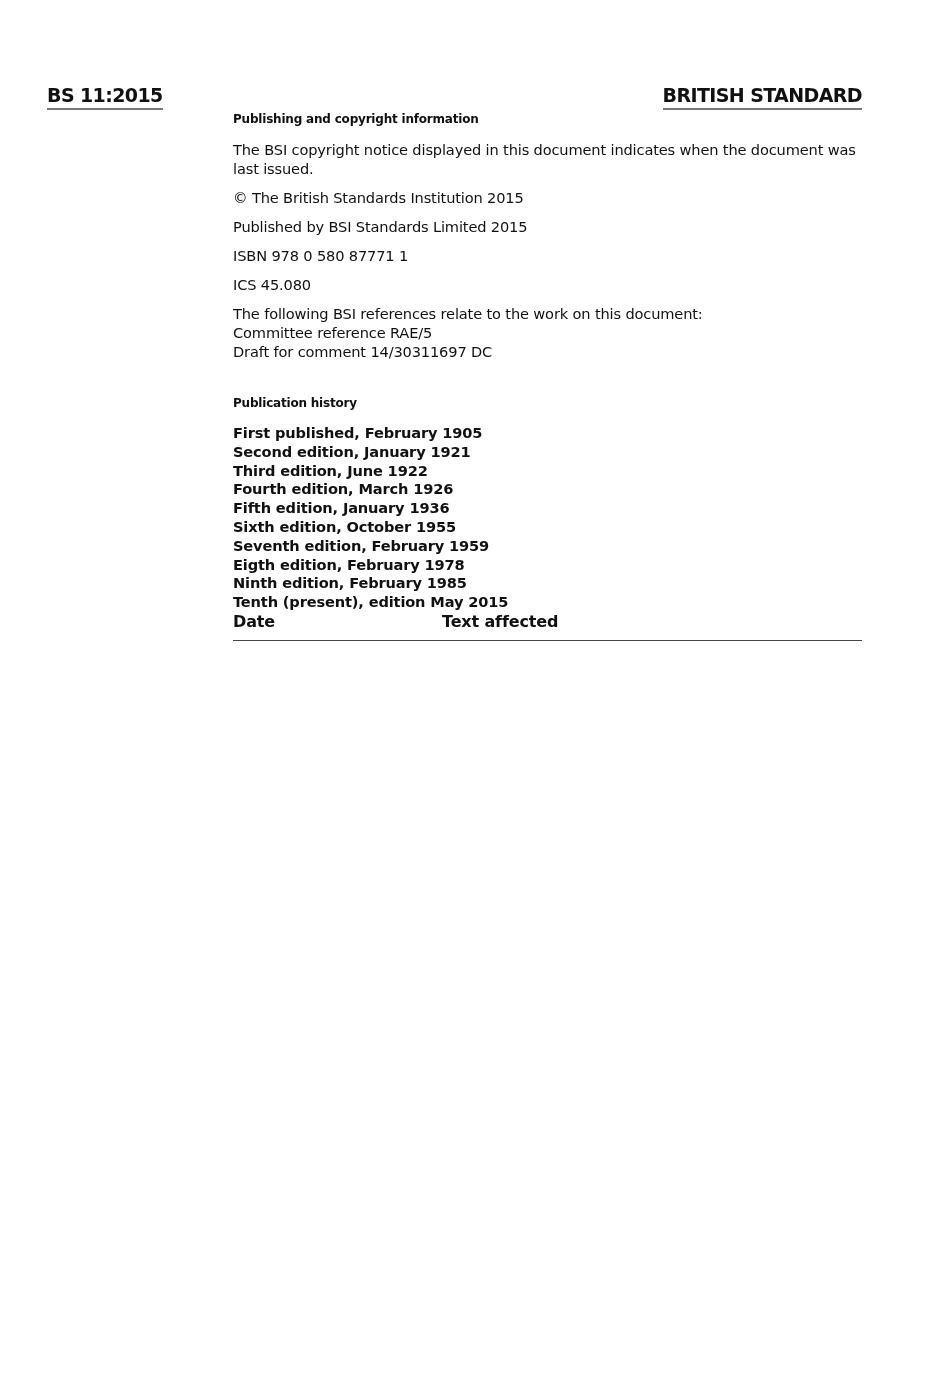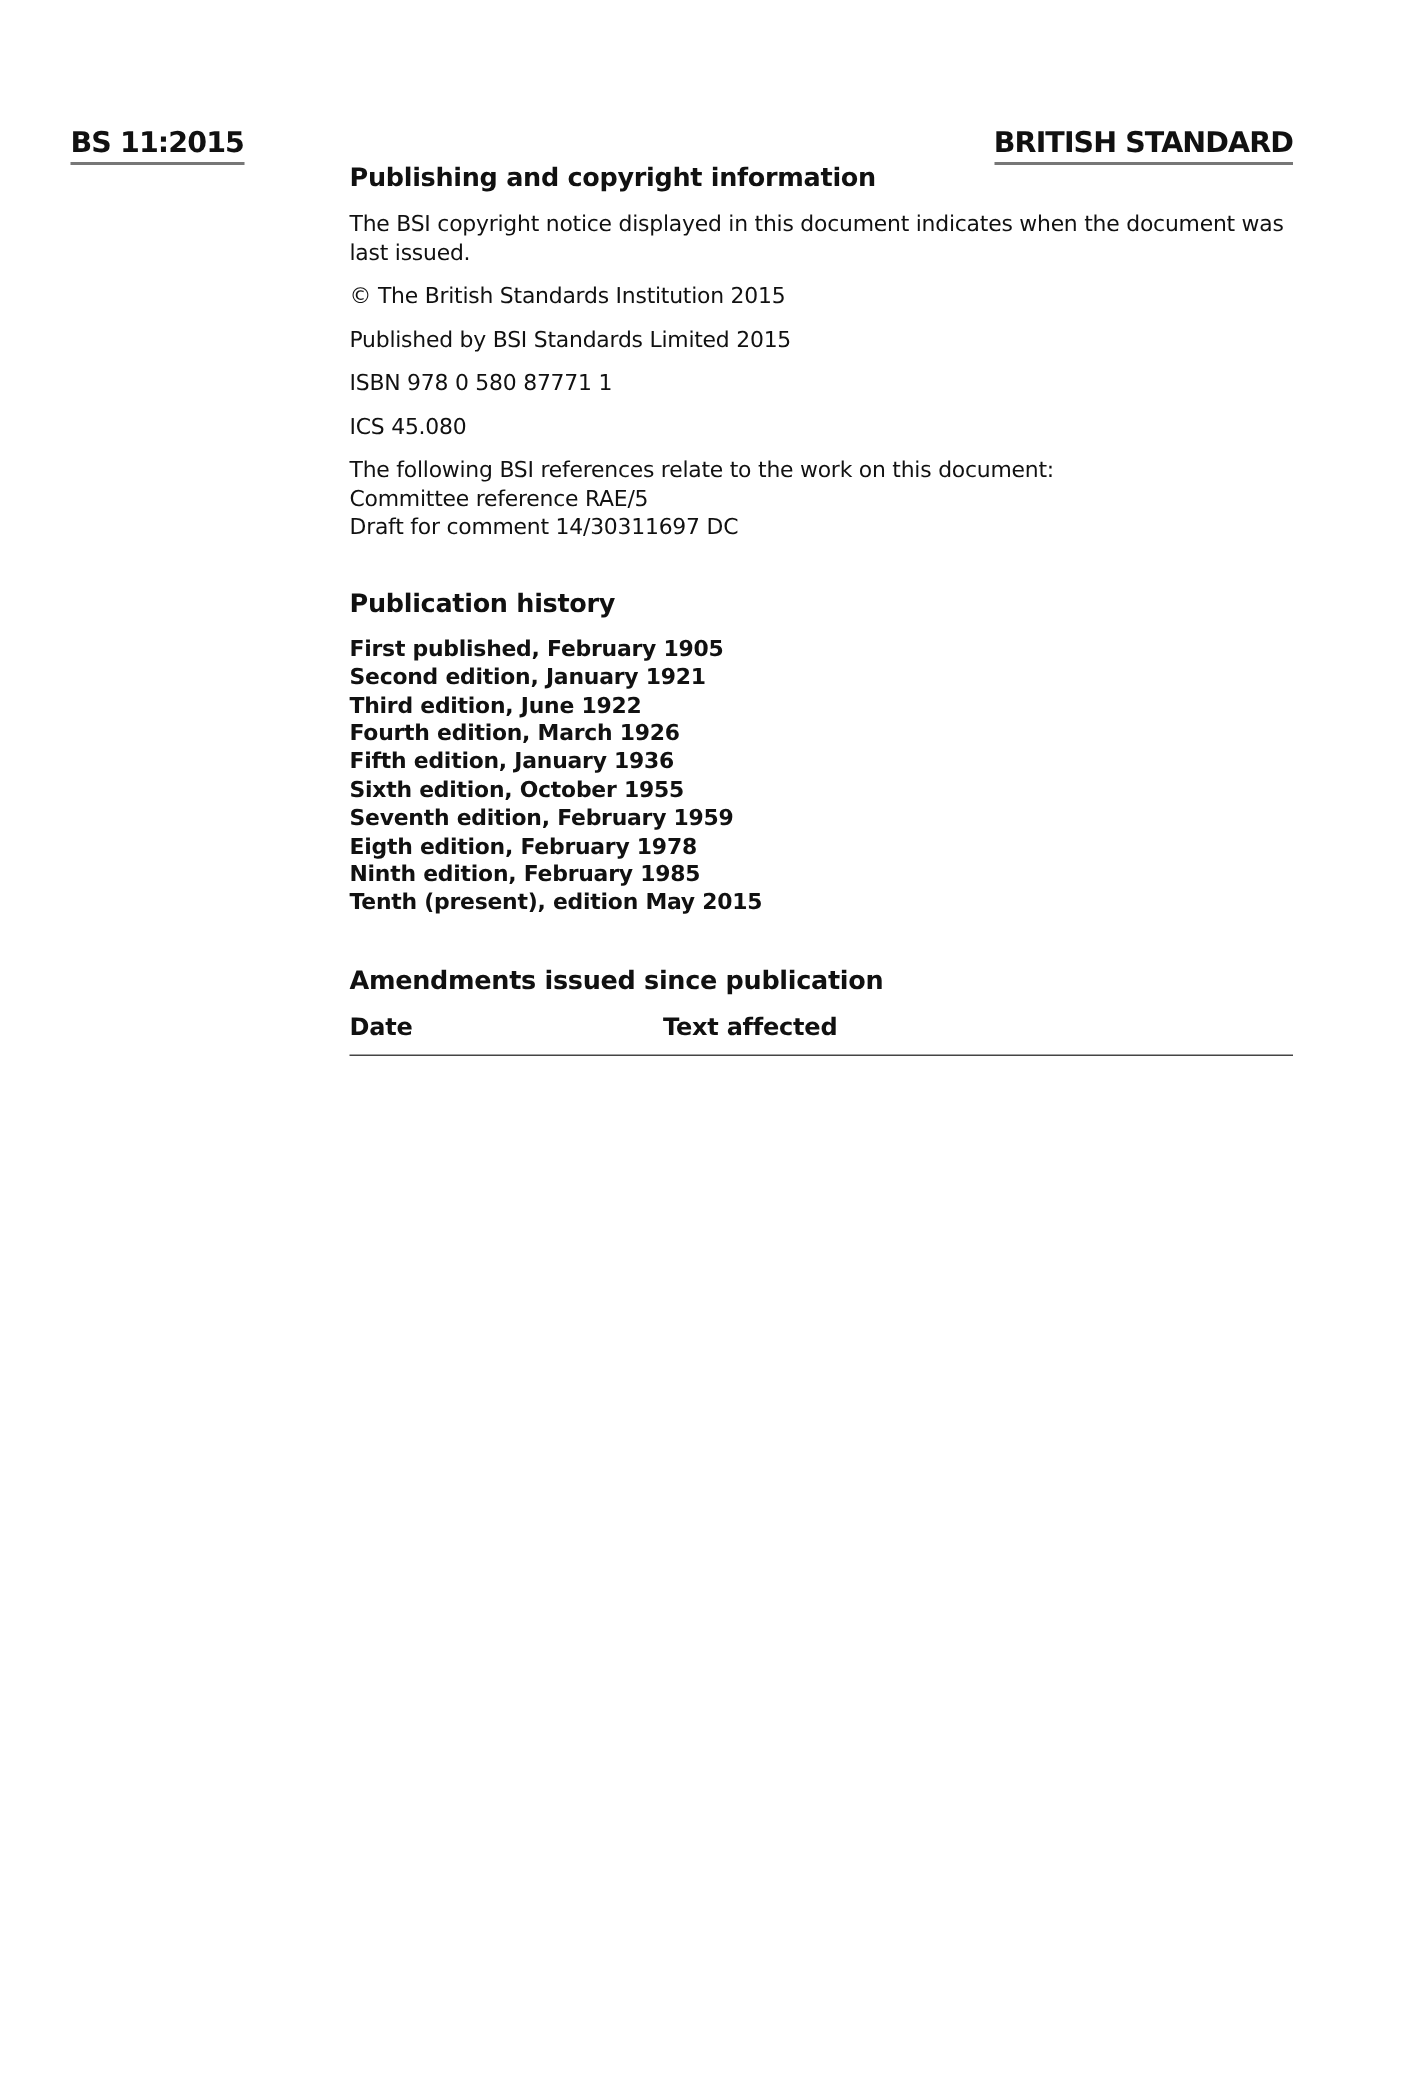--- a/index.html
+++ b/index.html
@@ -17,21 +17,21 @@
       line-height: 24px;
       margin-top: 40px;
     }
     .hdr-left { left: 47px; }
     .hdr-right { right: 88px; }
     .content {
       position: absolute; left: 233px; top: 108px; width: 629px;
       font-size: 14.6px; line-height: 19px; letter-spacing: -0.15px;
     }
     h2 {
-      font-size: 17px; font-weight: bold; margin: 0 0 10px 0; line-height: 22px;
+      font-size: 12px; font-weight: bold; margin: 0 0 10px 0; line-height: 22px;
       letter-spacing: -0.2px;
     }
     p { margin: 0 0 10px 0; }
     .lines div { line-height: 19px; }
     .history div { line-height: 18.8px; font-weight: bold; }
     .sec { margin-top: 31px; }
     .amend-table {
       display: flex; font-weight: bold; font-size: 16px;
       padding-bottom: 9px; border-bottom: 1.5px solid #444;
     }
@@ -63,18 +63,17 @@
     <div>Third edition, June 1922</div>
     <div>Fourth edition, March 1926</div>
     <div>Fifth edition, January 1936</div>
     <div>Sixth edition, October 1955</div>
     <div>Seventh edition, February 1959</div>
     <div>Eigth edition, February 1978</div>
     <div>Ninth edition, February 1985</div>
     <div>Tenth (present), edition May 2015</div>
   </div>
 
-  <h2 class="sec">Amendments issued since publication</h2>
   <div class="amend-table">
     <div class="col-date">Date</div>
     <div>Text affected</div>
   </div>
 </div>
 
 </body></html>

